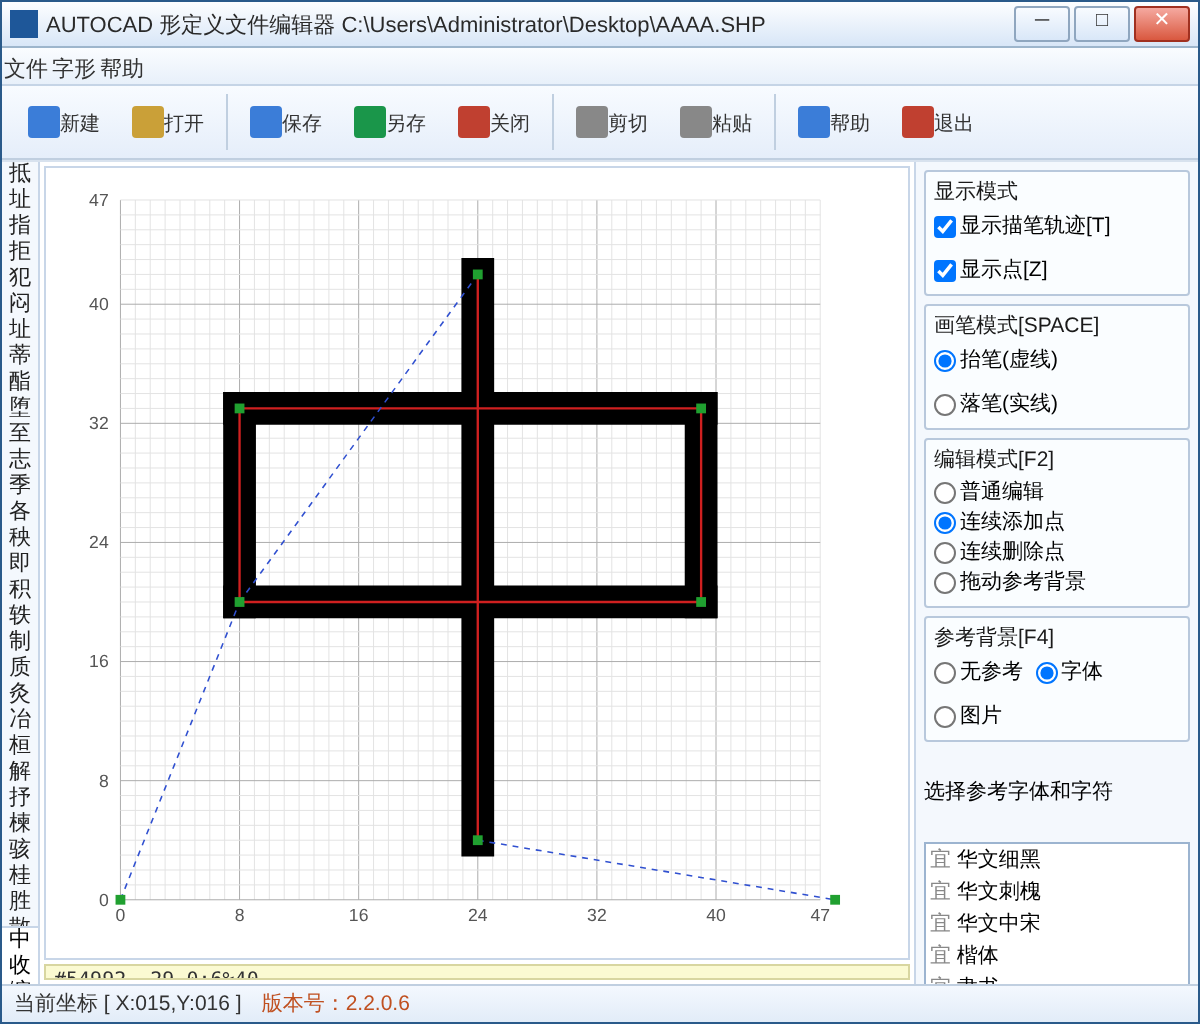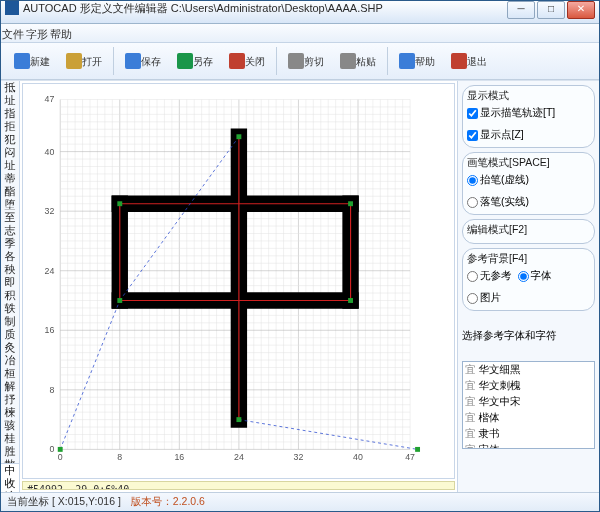--- a/index.html
+++ b/index.html
@@ -1,38 +1,38 @@
 <!DOCTYPE html>
 <html><head>
 <meta charset="utf-8">
 <style>
 html,body{margin:0;padding:0;font-family:"Microsoft YaHei",SimSun,sans-serif;font-size:11px;background:#f0f0f0;overflow:hidden}
 .window{width:600px;height:512px;border:1px solid #2a5a8a;background:#fff;display:flex;flex-direction:column;box-sizing:border-box}
-.titlebar{height:22px;background:linear-gradient(#fdfeff,#d8e6f7);display:flex;align-items:flex-start;padding:0 4px;border-bottom:1px solid #9db5cc}
+.titlebar{height:22px;background:linear-gradient(#fdfeff,#d8e6f7);display:flex;align-items:center;padding:0 4px;border-bottom:1px solid #9db5cc}
 .appicon{width:14px;height:14px;background:#1e5799;margin-right:4px;display:inline-block}
 .title{flex:1;font-size:11px;color:#2a2a2a;white-space:nowrap;overflow:hidden}
 .winbtns{display:flex;gap:2px}
 .winbtn{width:26px;height:16px;border:1px solid #8fa6bf;background:linear-gradient(#f8fbff,#d9e7f8);border-radius:2px;font-size:10px;text-align:center;line-height:14px;color:#333}
 .winbtn.close{background:linear-gradient(#f5a9a0,#d9583f);color:#fff;border-color:#a03020}
 .menubar{height:18px;background:linear-gradient(#fafcff,#e8f0fa);display:flex;align-items:flex-end;padding:0 1px;gap:2px;border-bottom:1px solid #c5d4e6;font-size:11px;color:#333}
 .toolbar{height:36px;background:linear-gradient(#f8fbff,#e5eefa);border-bottom:1px solid #c0cfe0;display:flex;align-items:center;padding:0 6px;gap:2px}
 .tbtn{display:flex;align-items:center;padding:2px 6px;cursor:pointer;border:1px solid transparent;border-radius:2px}
 .tbtn .ic{width:16px;height:16px;display:block}
 .tbtn .lb{font-size:10px;color:#333;margin-top:1px}
 .sep{width:1px;height:28px;background:#c0cfe0;margin:0 2px}
 .main{flex:1;display:flex;min-height:0;border-top:1px solid #d8e2ee}
 .charcol{width:18px;background:#f4f8fd;border-right:1px solid #c8d6e8;display:flex;flex-direction:column}
 .charlist{flex:1;overflow:hidden;font-size:11px;line-height:13px;text-align:center;color:#222}
 .charlist div{padding:0}
 .charseg{height:28px;border-top:1px solid #c8d6e8;font-size:11px;text-align:center;line-height:13px;background:#fff}
 .canvaszone{flex:1;display:flex;flex-direction:column;min-width:0}
 .canvas{flex:1;background:#fff;position:relative;border:1px solid #c8d6e8;margin:2px}
 .infobar{height:34px;background:#fbfad2;border:1px solid #d8d6a0;margin:0 2px 2px 2px;padding:2px 4px;font-size:10px;color:#333;font-family:Consolas,monospace;overflow:hidden}
 .sidebar{width:133px;background:#f4f8fd;border-left:1px solid #c8d6e8;padding:4px;overflow:hidden;font-size:10.5px}
-.group{border:1px solid #b8c8dc;border-radius:12px;margin-bottom:4px;padding:3px 4px 4px 4px;background:#fafdff}
+.group{border:1px solid #b8c8dc;border-radius:2px;margin-bottom:4px;padding:3px 4px 4px 4px;background:#fafdff}
 .gtitle{font-size:10.5px;color:#1a1a1a;margin-bottom:2px}
 .chk,.rad{display:flex;align-items:center;gap:2px;margin:1px 0}
 .chk input,.rad input{margin:0;width:11px;height:11px}
 .fontlist{border:1px solid #9cb4d0;background:#fff;height:86px;overflow:auto;font-size:10.5px}
 .fontlist div{padding:1px 2px;white-space:nowrap}
 .statusbar{height:18px;background:linear-gradient(#f4f8fe,#e2ecf8);border-top:1px solid #c0cfe0;display:flex;align-items:center;justify-content:flex-start;padding:0 6px;font-size:10.5px;color:#333;gap:10px}
 .row{display:flex;gap:6px;flex-wrap:wrap}
 </style>
 </head>
 <body>
@@ -300,20 +300,38 @@
               <span>抬笔(虚线)</span>
             </label>
           <label class="rad">
               <input type="radio" name="pen" style="">
               <span>落笔(实线)</span>
             </label>
         </div>
       </div>
       <div class="group">
         <div class="gtitle">编辑模式[F2]</div>
+        <div id="editopts">
+            <label class="rad">
+              <input type="radio" name="em" style="">
+              <span>普通编辑</span>
+            </label>
+            <label class="rad">
+              <input type="radio" name="em" checked="" style="">
+              <span>连续添加点</span>
+            </label>
+            <label class="rad">
+              <input type="radio" name="em" style="">
+              <span>连续删除点</span>
+            </label>
+            <label class="rad">
+              <input type="radio" name="em" style="">
+              <span>拖动参考背景</span>
+            </label>
+          </div>
       </div>
       <div class="group">
         <div class="gtitle">参考背景[F4]</div>
         <div class="row" id="refopts">
             <label class="rad">
               <input type="radio" name="rb" style="">
               <span>无参考</span>
             </label>
             <label class="rad">
               <input type="radio" name="rb" checked="" style="">

